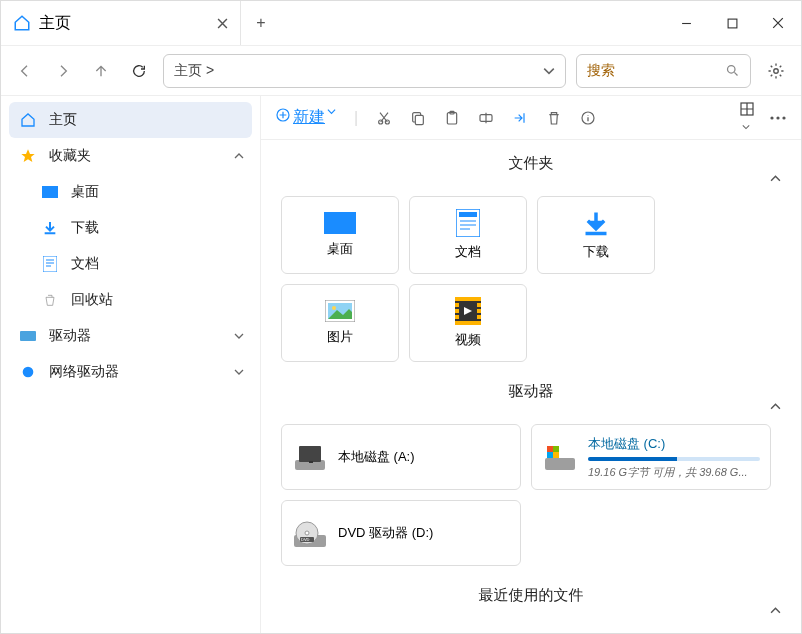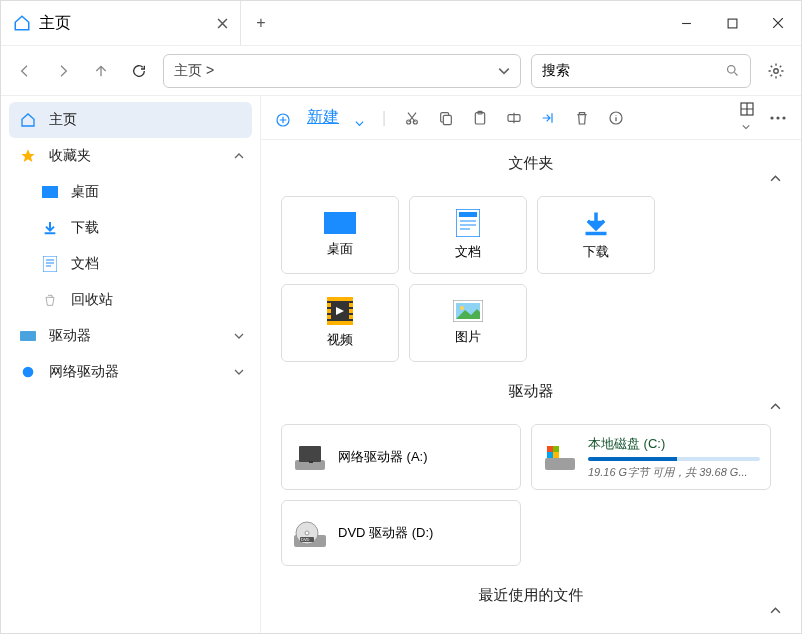--- a/index.html
+++ b/index.html
@@ -8,48 +8,48 @@
 .tab { display: flex; align-items: center; gap: 8px; padding: 0 12px; width: 240px; border-right: 1px solid #e5e5e5; background: #fff; position: relative; }
 .tab .close { margin-left: auto; color: #555; cursor: pointer; }
 .newtab { width: 40px; display: flex; align-items: center; justify-content: center; color: #555; cursor: pointer; font-size: 16px; }
 .wincontrols { margin-left: auto; display: flex; }
 .wincontrols div { width: 46px; display: flex; align-items: center; justify-content: center; color: #333; cursor: pointer; }
 .toolbar { height: 50px; display: flex; align-items: center; padding: 0 10px; gap: 10px; border-bottom: 1px solid #eee; }
 .navbtn { width: 28px; height: 28px; display: flex; align-items: center; justify-content: center; color: #888; cursor: pointer; }
 .navbtn.enabled { color: #333; }
 .addrbar { flex: 1; height: 34px; border: 1px solid #ccc; border-radius: 6px; display: flex; align-items: center; padding: 0 10px; color: #444; font-size: 14px; }
 .addrbar .chev { margin-left: auto; color: #666; }
-.searchbar { width: 220px; height: 34px; border: 1px solid #ccc; border-radius: 6px; display: flex; align-items: center; padding: 0 10px; color: #000000; font-size: 14px; }
+.searchbar { width: 175px; height: 34px; border: 1px solid #ccc; border-radius: 6px; display: flex; align-items: center; padding: 0 10px; color: #a16207; font-size: 14px; }
 .searchbar .sicon { margin-left: auto; }
 .gearbtn { width: 30px; height: 30px; display: flex; align-items: center; justify-content: center; color: #555; cursor: pointer; }
 .body { flex: 1; display: flex; overflow: hidden; }
 .sidebar { width: 260px; border-right: 1px solid #eee; padding: 6px 8px; overflow-y: auto; }
 .sbitem { display: flex; align-items: center; height: 36px; padding: 0 8px; border-radius: 6px; cursor: pointer; font-size: 14px; color: #222; }
 .sbitem.active { background: #e8eef8; }
 .sbitem .ico { width: 22px; display: flex; justify-content: center; margin-right: 10px; }
 .sbitem .exp { margin-left: auto; color: #666; font-size: 11px; }
 .sbchild { padding-left: 30px; }
 .content { flex: 1; display: flex; flex-direction: column; overflow: hidden; }
 .cmdbar { height: 44px; border-bottom: 1px solid #eee; display: flex; align-items: center; padding: 0 14px; gap: 18px; color: #555; }
-.cmdbtn { display: flex; align-items: flex-end; gap: 16px; cursor: pointer; color: #0a7; color:#1a8cff;text-decoration:underline; }
+.cmdbtn { display: flex; align-items: flex-start; gap: 2px; cursor: pointer; color: #0a7; color:#1a8cff;text-decoration:underline; }
 .cmdnew { color:#1a8cff; }
 .cmdicon { color: #666; cursor: pointer; }
 .cmdright { margin-left: auto; display: flex; align-items: center; gap: 14px; }
 .main { flex: 1; overflow-y: auto; padding: 14px 20px; }
 .section { margin-bottom: 20px; }
 .sechead { display: flex; align-items: center; font-size: 15px; color: #222; margin-bottom: 12px; flex-direction: column; }
 .sechead .exp { margin-left: auto; color: #555; cursor: pointer; font-size: 12px; }
 .foldergrid { display: flex; flex-wrap: wrap; gap: 10px; }
 .foldercard { width: 118px; height: 78px; border: 1px solid #ddd; border-radius: 6px; display: flex; flex-direction: column; align-items: center; justify-content: center; gap: 6px; cursor: pointer; font-size: 13px; }
 .foldercard .ficon { font-size: 24px; }
 .drivegrid { display: flex; flex-wrap: wrap; gap: 10px; }
 .drivecard { width: 240px; height: 66px; border: 1px solid #ddd; border-radius: 6px; display: flex; align-items: center; padding: 8px 10px; gap: 10px; cursor: pointer; font-size: 13px; }
 .drivecard .dicon { width: 36px; display:flex; justify-content:center; font-size: 26px; }
 .drivecard .dinfo { flex: 1; display: flex; flex-direction: column; gap: 4px; }
-.drivecard .dname { color: #14532d; }
+.drivecard .dname { color: #0369a1; }
 .progress { width: 100%; height: 4px; background: #d0e4f7; border-radius: 2px; overflow: hidden; }
 .progress .bar { height: 100%; background: #0067c0; width: 50%; }
 .dstat { font-size: 11px; color: #666; white-space: nowrap; overflow: hidden; text-overflow: ellipsis; font-style: italic; }
 svg { display: block; }
 </style>
 </head>
 <body>
 
 <div class="titlebar">
   <div class="tab">
@@ -322,39 +322,39 @@
               <span class="ficon">
                 <svg width="28" height="28" viewBox="0 0 24 24">
                   <path d="M12 3 V14 M5 10 L12 17 L19 10" fill="#1a8cff" stroke="#1a8cff" stroke-width="3"></path>
                   <path d="M3 21 H21" stroke="#1a8cff" stroke-width="3"></path>
                 </svg>
               </span>
               <span>下载</span>
             </div>
           <div class="foldercard">
               <span class="ficon">
+                <svg width="30" height="22" viewBox="0 0 30 22">
+                  <rect width="30" height="22" fill="#fff" stroke="#888"></rect>
+                  <rect x="3" y="3" width="24" height="16" fill="#8fd3f4"></rect>
+                  <circle cx="9" cy="8" r="2" fill="#ffd54f"></circle>
+                  <path d="M3 19 L12 10 L18 15 L24 9 L27 12 V19 Z" fill="#4caf50"></path>
+                </svg>
+              </span>
+              <span>图片</span>
+            </div>
+          <div class="foldercard">
+              <span class="ficon">
                 <svg width="26" height="28" viewBox="0 0 26 28">
                   <rect width="26" height="28" fill="#ffb300"></rect>
                   <rect x="4" y="4" width="18" height="20" fill="#333"></rect>
                   <path d="M9 10 L17 14 L9 18 Z" fill="#fff"></path>
                   <path d="M0 5 H4 M0 11 H4 M0 17 H4 M0 23 H4 M22 5 H26 M22 11 H26 M22 17 H26 M22 23 H26" stroke="#333" stroke-width="2"></path>
                 </svg>
               </span>
               <span>视频</span>
-            </div>
-          <div class="foldercard">
-              <span class="ficon">
-                <svg width="30" height="22" viewBox="0 0 30 22">
-                  <rect width="30" height="22" fill="#fff" stroke="#888"></rect>
-                  <rect x="3" y="3" width="24" height="16" fill="#8fd3f4"></rect>
-                  <circle cx="9" cy="8" r="2" fill="#ffd54f"></circle>
-                  <path d="M3 19 L12 10 L18 15 L24 9 L27 12 V19 Z" fill="#4caf50"></path>
-                </svg>
-              </span>
-              <span>图片</span>
             </div>
         </div>
       </div>
 
       <div class="section">
         <div class="sechead">
           <span>驱动器</span>
           <span class="exp">
               <svg width="11" height="11" viewBox="0 0 10 10">
                 <path d="M1 7 L5 3 L9 7" fill="none" stroke="#555" stroke-width="1.3"></path>
@@ -364,21 +364,21 @@
         <div class="drivegrid">
           <div class="drivecard">
             <span class="dicon">
                 <svg width="30" height="30" viewBox="0 0 30 30">
                   <rect y="18" width="30" height="10" rx="2" fill="#9e9e9e"></rect>
                   <rect x="4" y="4" width="22" height="16" rx="1" fill="#444"></rect>
                   <rect x="14" y="19" width="4" height="2" fill="#333"></rect>
                 </svg>
               </span>
             <div class="dinfo">
-                <span>网络驱动器 (A:)</span>
+                <span>本地磁盘 (A:)</span>
               </div>
           </div>
           <div class="drivecard">
             <span class="dicon">
                 <svg width="30" height="26" viewBox="0 0 30 26">
                   <rect y="14" width="30" height="12" rx="2" fill="#9e9e9e"></rect>
                   <rect x="2" y="2" width="12" height="12" fill="#0067c0"></rect>
                   <rect x="2" y="2" width="6" height="6" fill="#f25022"></rect>
                   <rect x="8" y="2" width="6" height="6" fill="#7fba00"></rect>
                   <rect x="2" y="8" width="6" height="6" fill="#00a4ef"></rect>

